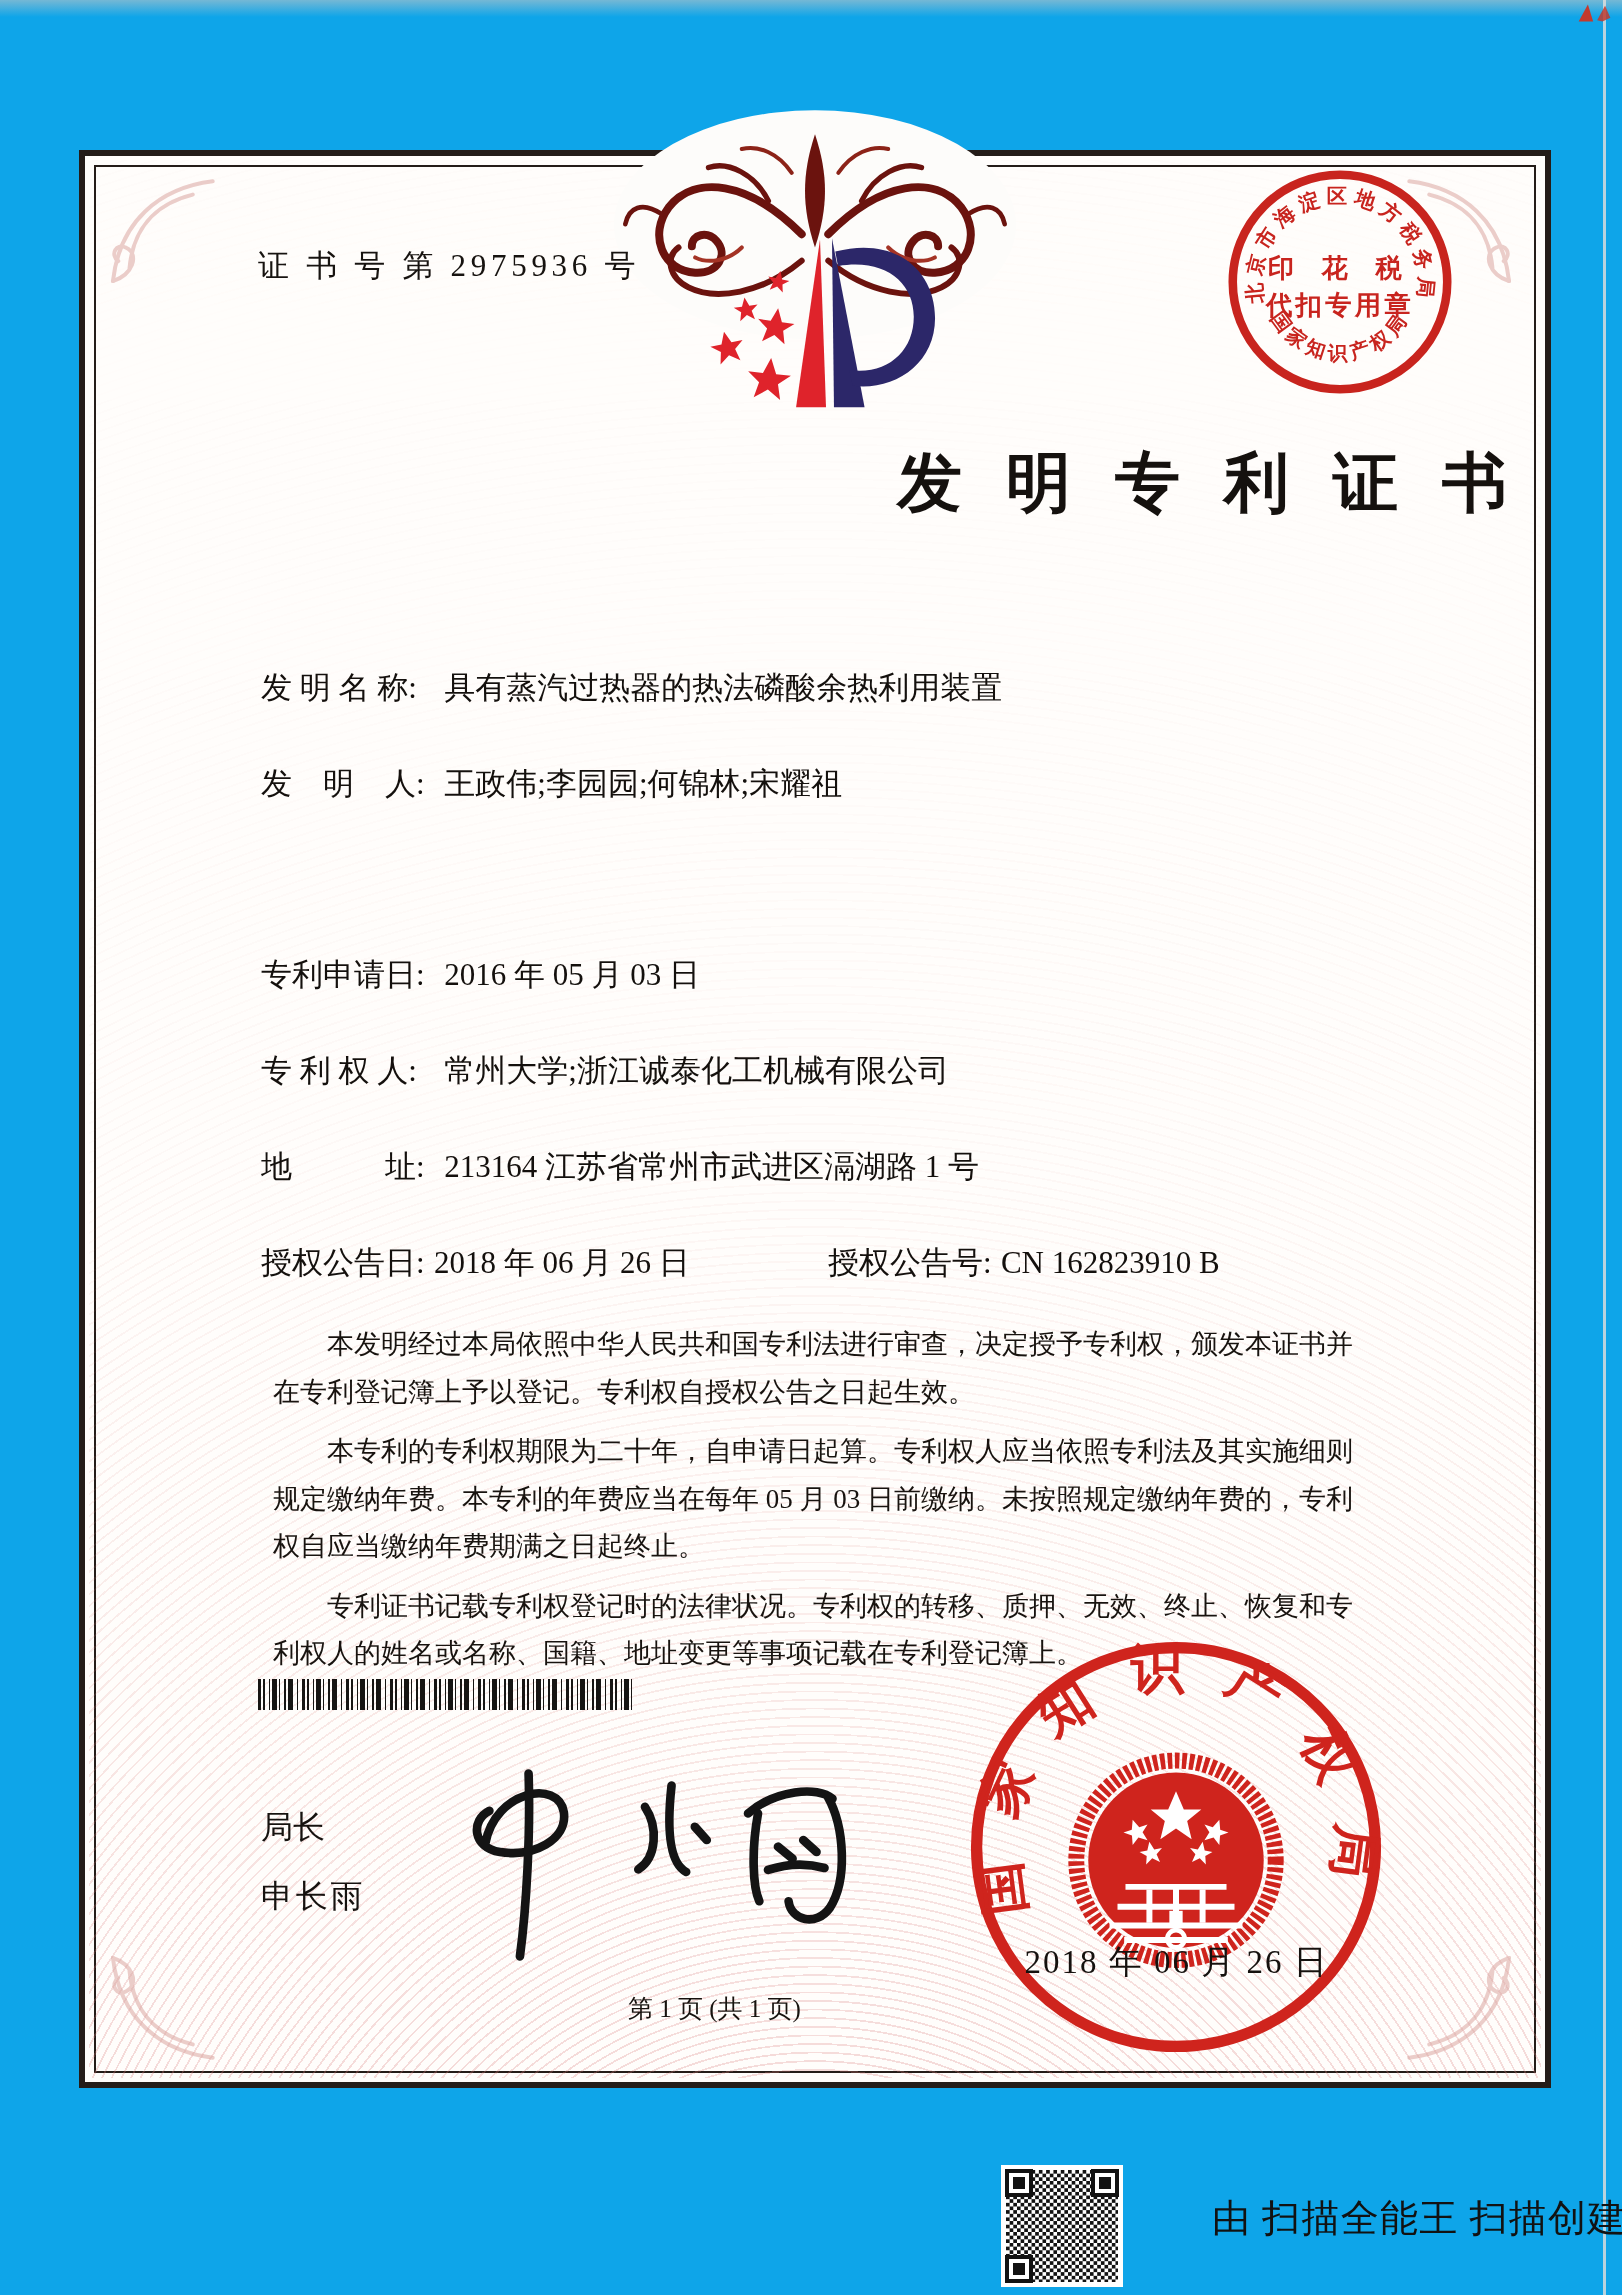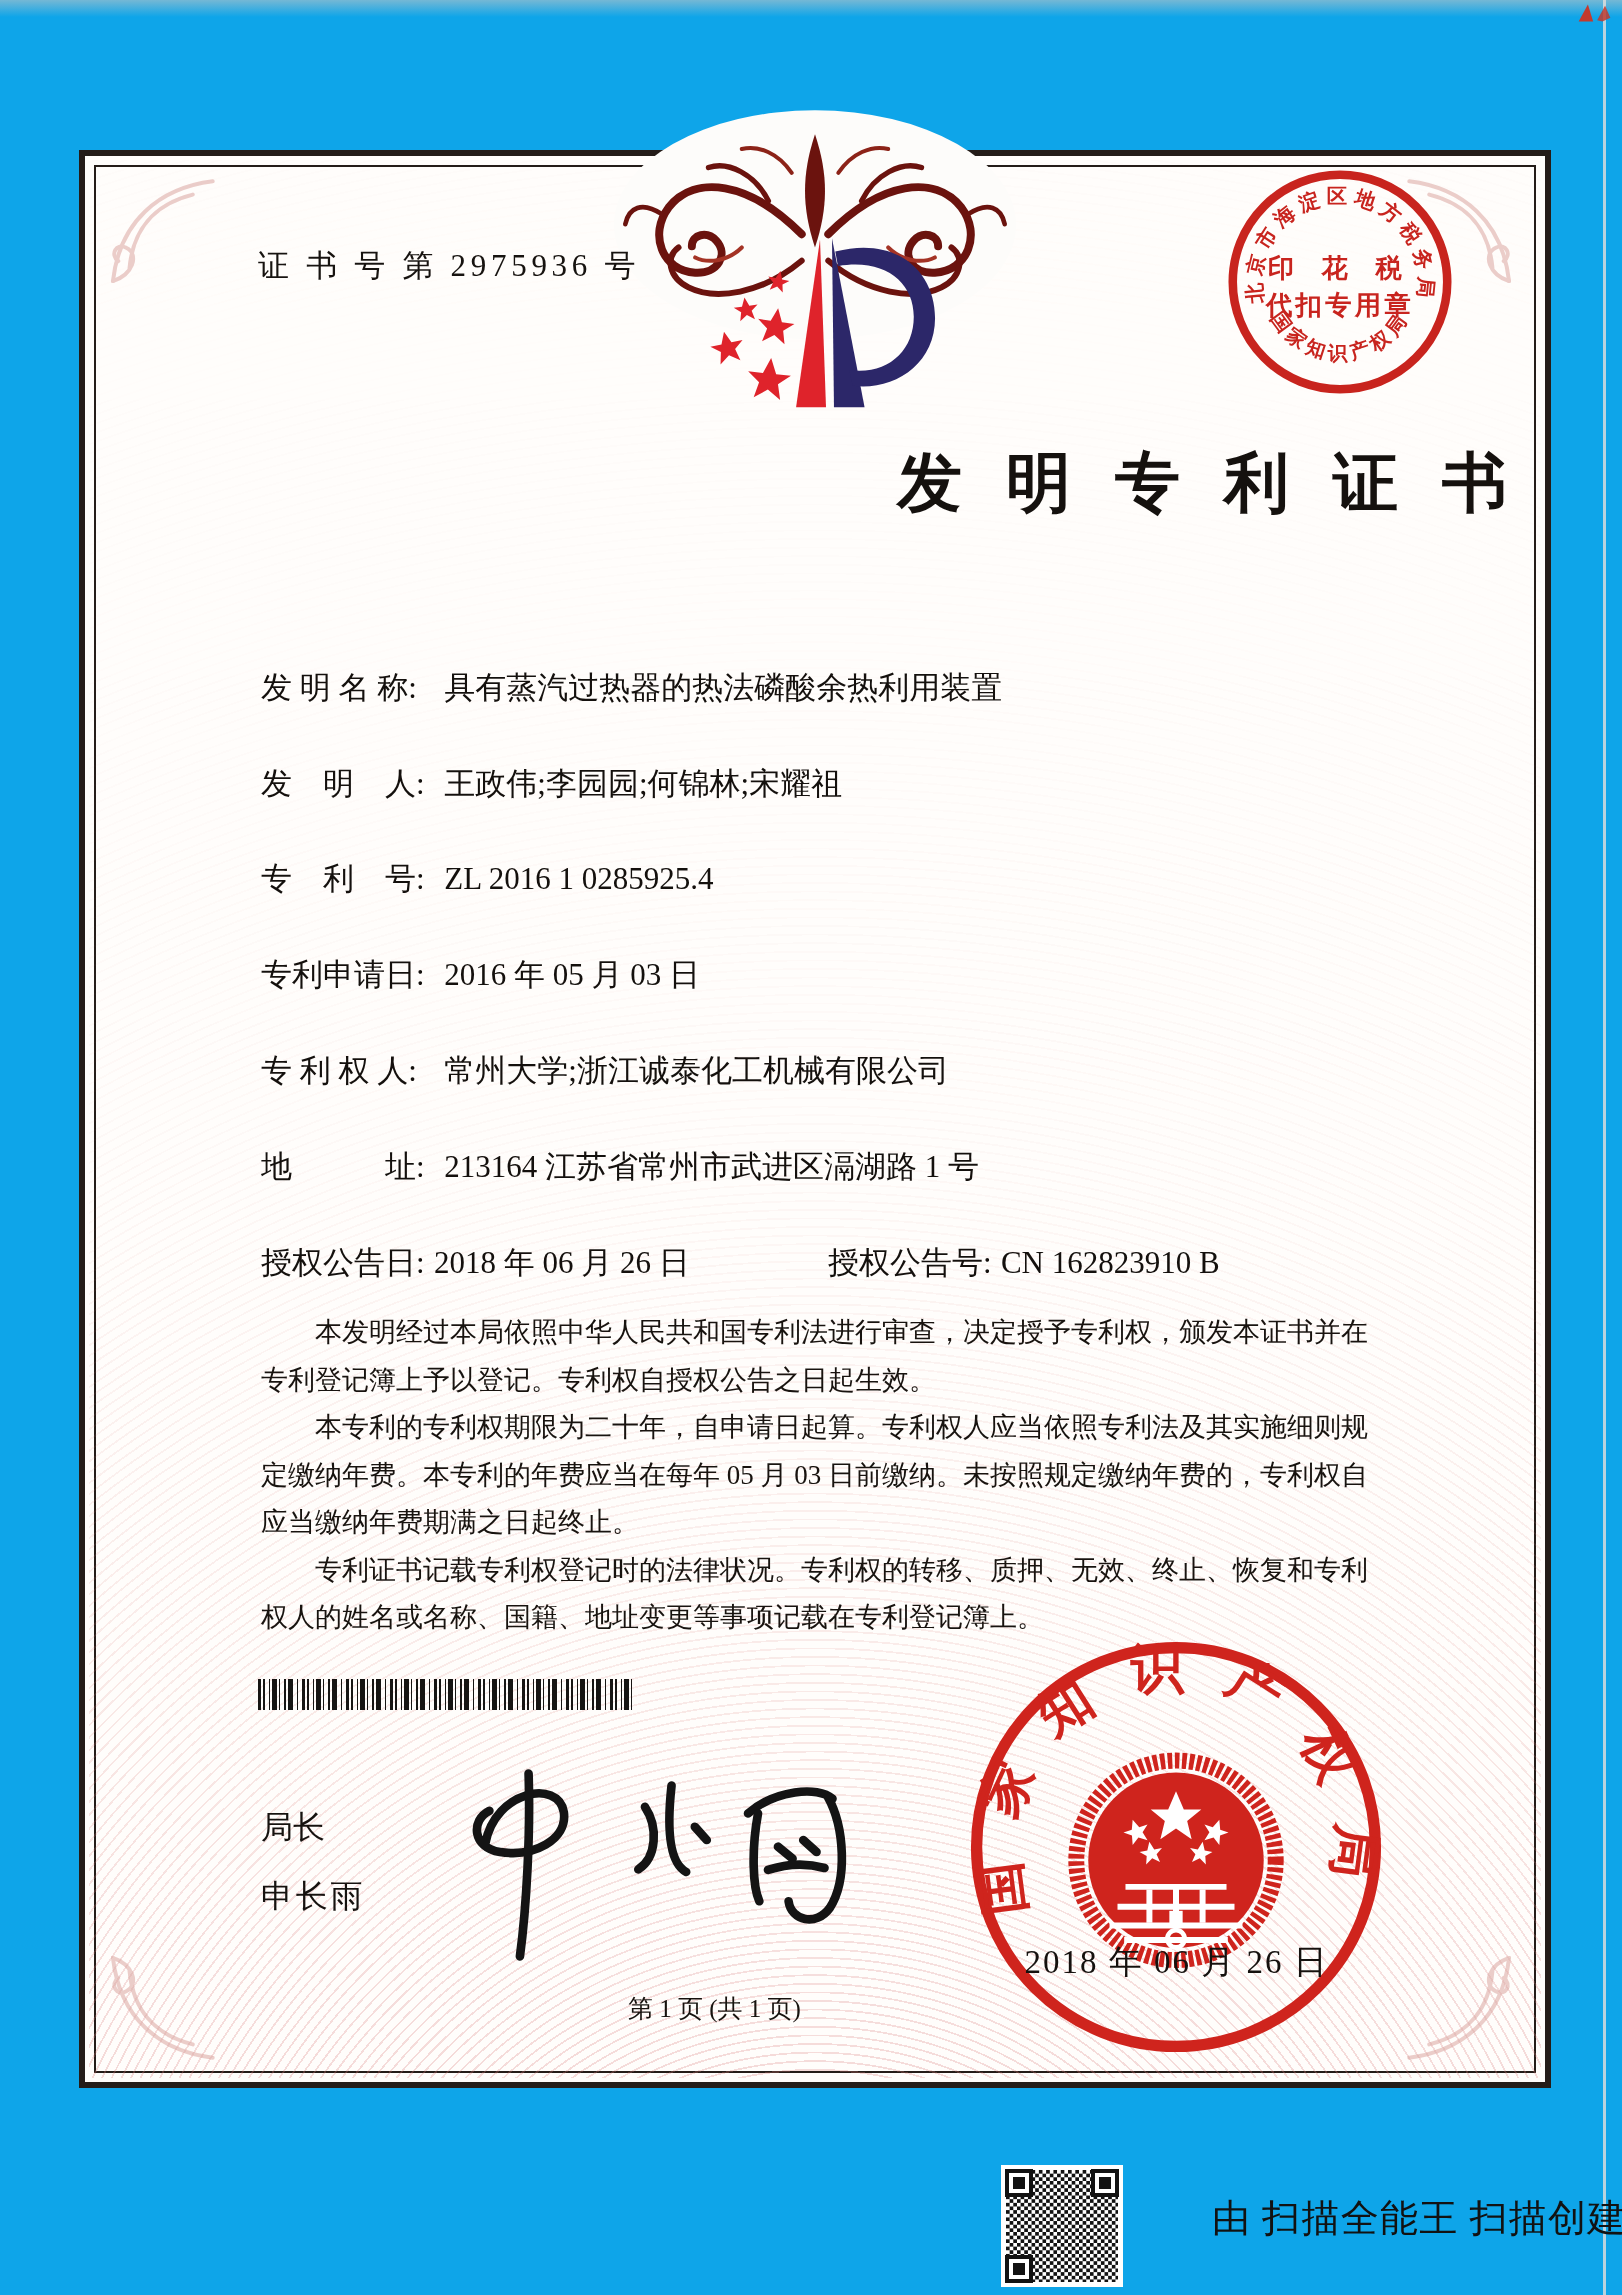--- a/index.html
+++ b/index.html
@@ -40,21 +40,21 @@
   .title{position:absolute;left:79px;top:439px;width:1472px;text-align:right;
     font-size:65px;font-weight:700;letter-spacing:44px;text-indent:44px;color:#15110e;}
 
   .field-row{position:absolute;left:261px;width:1171px;font-size:31px;white-space:nowrap;color:#14100d;}
   .f-label{display:inline-block;min-width:174px;}
   .f-value{margin-left:9.3px;}
   .grant-right{position:absolute;left:567px;top:0;}
 
   .body-text{position:absolute;left:261px;top:1309px;width:1127px;
     font-size:27px;line-height:1.76;color:#18130f;}
-  .body-text p{margin:0;text-indent:2em;}
+  .body-text p{margin:12px;text-indent:2em;}
 
   .barcode{position:absolute;left:258px;top:1679px;width:377px;height:31px;
     background:repeating-linear-gradient(90deg,
       #171513 0 2.7px, transparent 2.7px 4.7px,
       #171513 4.7px 6.7px, transparent 6.7px 10.6px,
       #171513 10.6px 12px, transparent 12px 14px,
       #171513 14px 18.6px, transparent 18.6px 20.6px,
       #171513 20.6px 22px, transparent 22px 26px,
       #171513 26px 28px, transparent 28px 30px,
       #171513 30px 35px, transparent 35px 39px,
@@ -177,23 +177,20 @@
     </text>
   </svg>
 
   <div class="title">发明专利证书</div>
 
   <div class="field-row" style="top:667px">
     <span class="f-label">发 明 名 称:</span><span class="f-value">具有蒸汽过热器的热法磷酸余热利用装置</span>
   </div>
   <div class="field-row" style="top:763px">
     <span class="f-label">发　明　人:</span><span class="f-value">王政伟;李园园;何锦林;宋耀祖</span>
-  </div>
-  <div class="field-row" style="top:858px">
-    <span class="f-label">专　利　号:</span><span class="f-value">ZL 2016 1 0285925.4</span>
   </div>
   <div class="field-row" style="top:954px">
     <span class="f-label">专利申请日:</span><span class="f-value">2016 年 05 月 03 日</span>
   </div>
   <div class="field-row" style="top:1050px">
     <span class="f-label">专 利 权 人:</span><span class="f-value">常州大学;浙江诚泰化工机械有限公司</span>
   </div>
   <div class="field-row" style="top:1146px">
     <span class="f-label">地　　　址:</span><span class="f-value">213164 江苏省常州市武进区滆湖路 1 号</span>
   </div>

